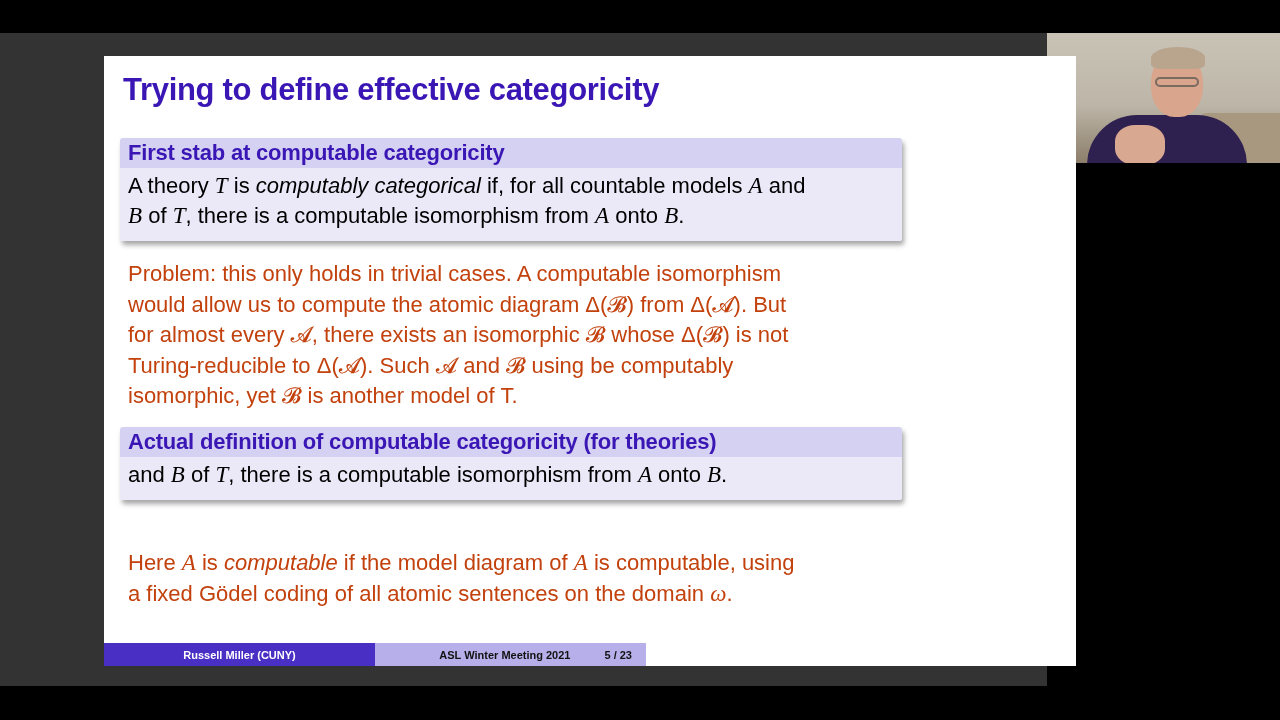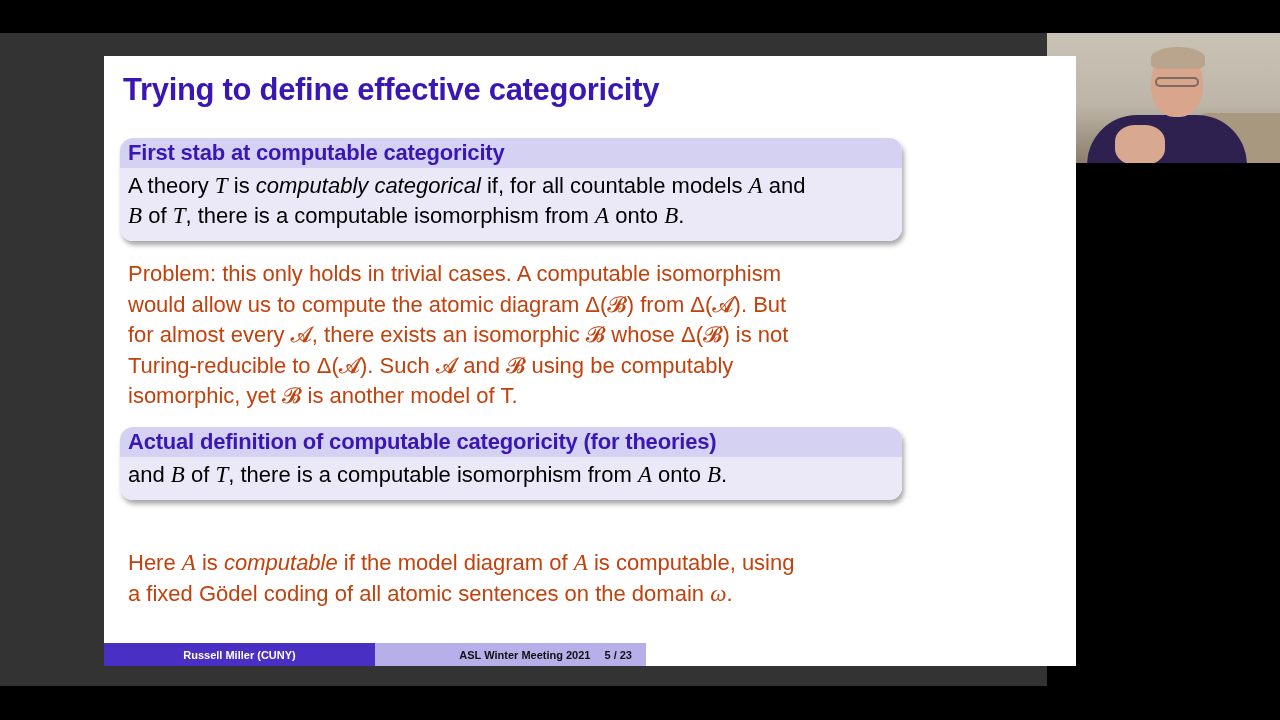--- a/index.html
+++ b/index.html
@@ -5,36 +5,36 @@
   html, body { margin:0; padding:0; }
   body { width:1280px; height:720px; background:#000; position:relative; overflow:hidden; font-family:"Liberation Sans", sans-serif; }
   .topbar { position:absolute; left:0; top:0; width:1280px; height:33px; background:#000; }
   .stage { position:absolute; left:0; top:33px; width:1047px; height:653px; background:#333333; }
   .bottombar { position:absolute; left:0; top:686px; width:1280px; height:34px; background:#000; }
   .rightpane { position:absolute; left:1047px; top:33px; width:233px; height:653px; background:#000; }
 
   .slide { position:absolute; left:104px; top:56px; width:972px; height:610px; background:#fff; }
   .title { position:absolute; left:19px; top:16px; font-size:31px; font-weight:bold; color:#3a17b5; letter-spacing:-0.3px; }
 
-  .block { position:absolute; left:16px; width:782px; border-radius:13px; box-shadow:2px 4px 5px rgba(0,0,0,0.35); overflow:hidden; }
+  .block { position:absolute; left:16px; width:782px; border-radius:3px; box-shadow:2px 4px 5px rgba(0,0,0,0.35); overflow:hidden; }
   .block-head { background:#d5d1f2; color:#3a17b5; font-weight:bold; font-size:22px; padding:2px 0 0 8px; height:30px; box-sizing:border-box; letter-spacing:-0.2px; }
   .block-body { background:#ebe9f8; color:#000; font-size:22px; line-height:30px; padding:3px 8px 10px 8px; }
   .b1 { top:82px; }
   .b2 { top:371px; }
 
   .para { position:absolute; left:24px; font-size:22px; line-height:30.5px; color:#c2410c; width:780px; }
   .p1 { top:203px; }
   .p2 { top:492px; }
   .m { font-family:"Liberation Serif", serif; font-style:italic; font-size:23px; }
   em { font-style:italic; }
 
   .footer { position:absolute; left:0; top:587px; width:814px; height:23px; display:flex; font-size:11px; font-weight:bold; }
   .f1 { width:271px; background:#4a2fc4; color:#fff; display:flex; align-items:center; justify-content:center; }
   .f2 { width:272px; background:#8b7dd9; color:#fff; display:flex; align-items:center; justify-content:center; }
-  .f3 { width:271px; background:#b7afe9; color:#111; display:flex; align-items:center; justify-content:flex-end; padding-right:14px; box-sizing:border-box; gap:14px; }
+  .f3 { width:271px; background:#b7afe9; color:#111; display:flex; align-items:center; justify-content:flex-end; padding-right:14px; box-sizing:border-box; gap:34px; }
 
   .webcam { position:absolute; left:1047px; top:33px; width:233px; height:130px; overflow:hidden;
     background: linear-gradient(180deg,#c9c3b6 0%,#bdb6a8 55%,#8c7e6a 100%); }
   .lamp-shade { position:absolute; left:2px; top:30px; width:22px; height:40px; background:#f3f1ea; clip-path:polygon(25% 0,100% 0,100% 100%,0 100%); }
   .lamp-base { position:absolute; left:4px; top:70px; width:14px; height:40px; background:#8a6b3e; border-radius:6px; }
   .sofa { position:absolute; left:150px; top:80px; width:90px; height:50px; background:#a89880; border-radius:10px 0 0 0; }
   .torso { position:absolute; left:40px; top:82px; width:160px; height:60px; background:#2e2150; border-radius:50px 50px 0 0; }
   .head { position:absolute; left:104px; top:18px; width:52px; height:66px; background:#d9a58c; border-radius:48% 48% 45% 45%; }
   .hair { position:absolute; left:104px; top:14px; width:54px; height:22px; background:#b9a58e; border-radius:50% 50% 20% 20%; }
   .glasses { position:absolute; left:108px; top:44px; width:44px; height:10px; border:2px solid #7a6b60; border-radius:5px; box-sizing:border-box; }

